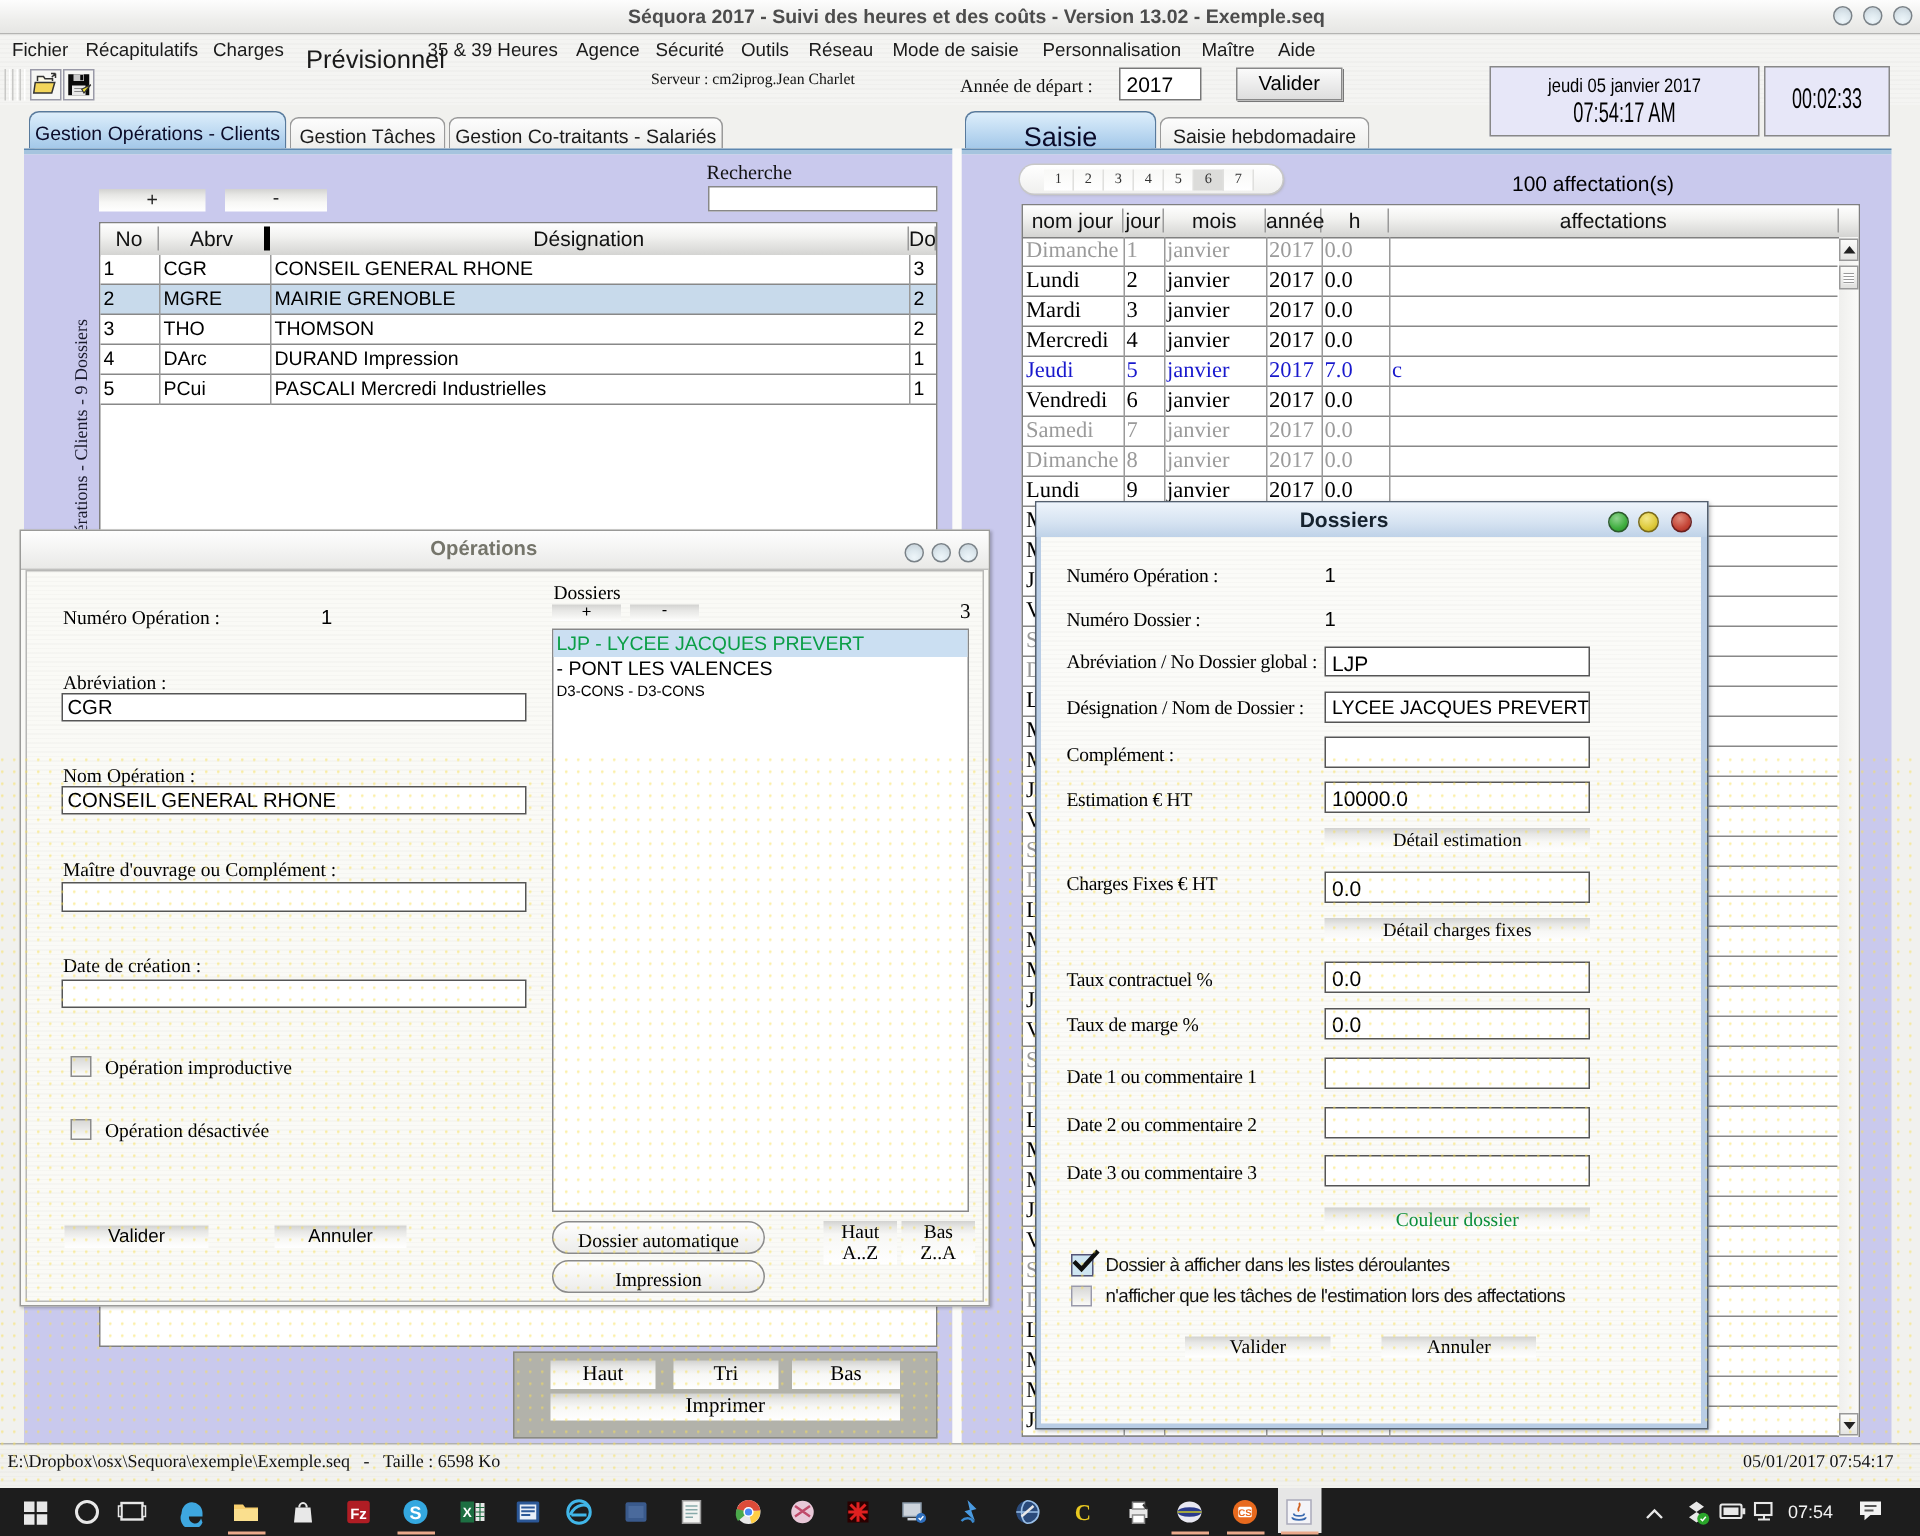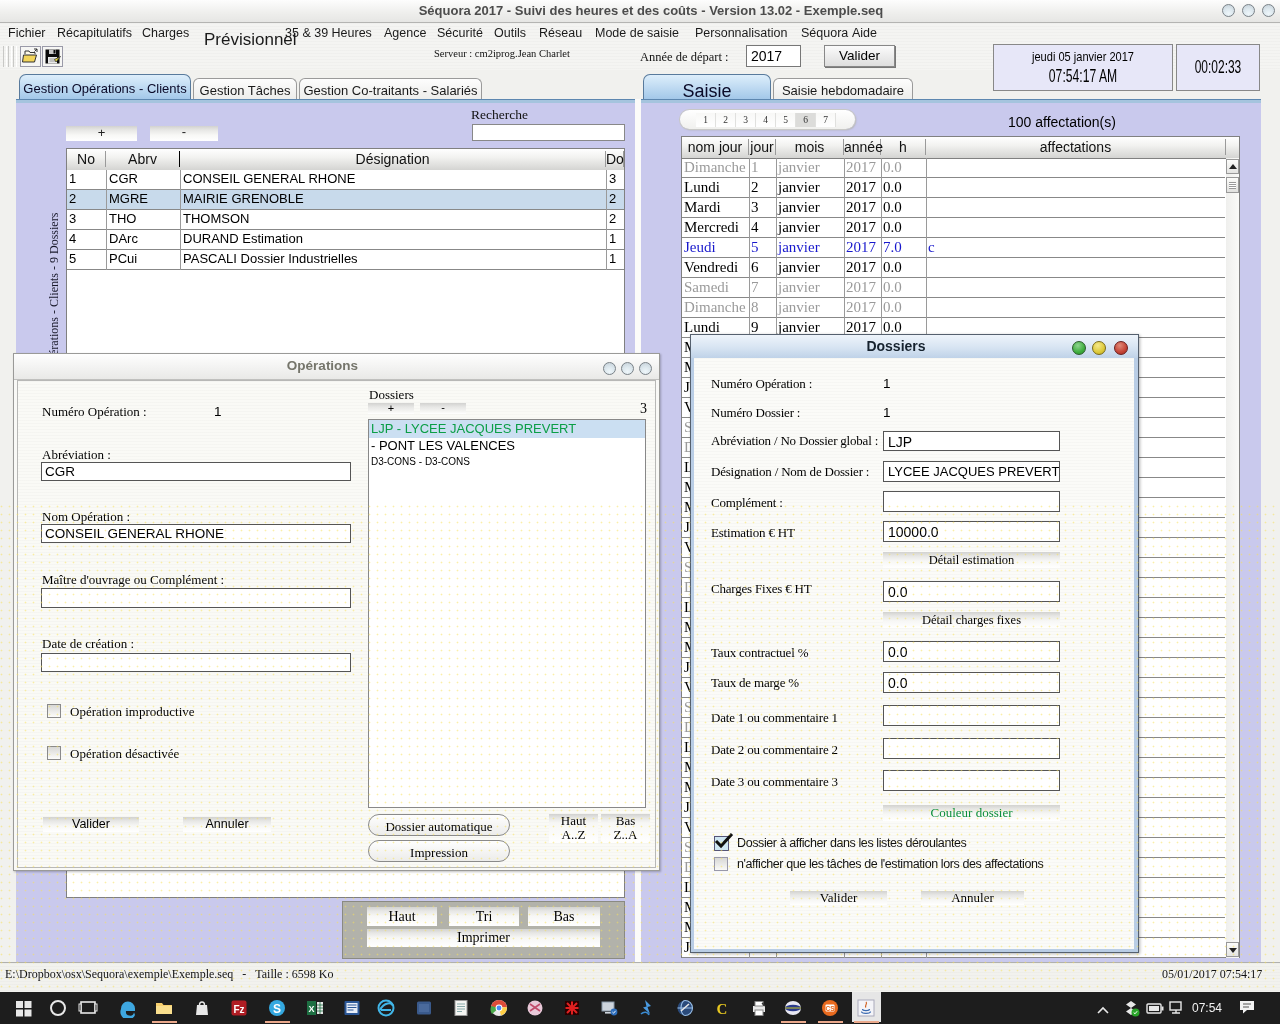--- a/index.html
+++ b/index.html
@@ -28,21 +28,21 @@
 <div class="a" style="left:57px;top:26px;font-size:12.5px;color:#1a1a1a;">Récapitulatifs</div>
 <div class="a" style="left:142px;top:26px;font-size:12.5px;color:#1a1a1a;">Charges</div>
 <div class="a" style="left:204px;top:30px;font-size:17px;color:#1a1a1a;">Prévisionnel</div>
 <div class="a" style="left:285px;top:26px;font-size:12.5px;color:#1a1a1a;">35 &amp; 39 Heures</div>
 <div class="a" style="left:384px;top:26px;font-size:12.5px;color:#1a1a1a;">Agence</div>
 <div class="a" style="left:437px;top:26px;font-size:12.5px;color:#1a1a1a;">Sécurité</div>
 <div class="a" style="left:494px;top:26px;font-size:12.5px;color:#1a1a1a;">Outils</div>
 <div class="a" style="left:539px;top:26px;font-size:12.5px;color:#1a1a1a;">Réseau</div>
 <div class="a" style="left:595px;top:26px;font-size:12.5px;color:#1a1a1a;">Mode de saisie</div>
 <div class="a" style="left:695px;top:26px;font-size:12.5px;color:#1a1a1a;">Personnalisation</div>
-<div class="a" style="left:801px;top:26px;font-size:12.5px;color:#1a1a1a;">Séquora</div>
+<div class="a" style="left:801px;top:26px;font-size:12.5px;color:#1a1a1a;">Maître</div>
 <div class="a" style="left:852px;top:26px;font-size:12.5px;color:#1a1a1a;">Aide</div>
 
 <div class="a" style="left:3px;top:46px;width:2px;height:21px;border-left:1px solid #c8c8c6;border-right:1px solid #fff;"></div>
 <div class="a" style="left:8px;top:46px;width:2px;height:21px;border-left:1px solid #c8c8c6;border-right:1px solid #fff;"></div>
 <div class="a" style="left:13px;top:46px;width:2px;height:21px;border-left:1px solid #c8c8c6;border-right:1px solid #fff;"></div>
 <div class="a" style="left:20px;top:46px;width:21px;height:21px;border:1px solid #9a9aa8;background:#f6f6f4;box-sizing:border-box;">
 <svg width="19" height="19" viewBox="0 0 19 19">
 <path d="M4 7 L4 4 L8 4 L9 5.5 L14 5.5 L14 7" fill="#fffbe8" stroke="#333" stroke-width="1"></path>
 <path d="M2.5 8 L15.5 8 L13.5 15 L1.5 15 Z" fill="#f3d55a" stroke="#333" stroke-width="1"></path>
 <path d="M13 2 L16 2 M16 2 L16 5 M16 2 L13.5 4.5" stroke="#333" stroke-width="1" fill="none"></path>
@@ -78,21 +78,21 @@
 <div class="a" style="left:641px;top:103px;width:620px;height:859px;background:#c9c9ed;"></div>
 <div class="a" style="left:635px;top:99px;width:6px;height:863px;background:#fbfbf9;"></div>
 <div class="a flatbtn" style="left:66px;top:126px;width:71px;height:15px;font-size:13px;line-height:14px;color:#222;">+</div>
 <div class="a flatbtn" style="left:150px;top:126px;width:68px;height:15px;font-size:13px;line-height:12px;color:#222;">-</div>
 <div class="a ser" style="left:471px;top:107px;font-size:13.5px;color:#111;">Recherche</div>
 <div class="a inp" style="left:472px;top:124px;width:153px;height:17px;border-color:#888;"></div>
 <div class="a ser" style="left:47px;top:410px;transform:rotate(-90deg);transform-origin:0 0;font-size:12px;color:#18182a;white-space:nowrap;">Gestion Opérations - Clients - 9 Dossiers</div>
 <div class="a" style="left:66px;top:148px;width:559px;height:750px;background:#fff;border:1px solid #808080;box-sizing:border-box;"></div>
 <div class="a hdrgrad" style="left:67px;top:149px;width:557px;height:21px;border-bottom:1px solid #808080;"></div>
 <div class="a" style="left:67px;top:151px;width:39px;text-align:center;font-size:14px;color:#111;border-right:1px solid #9a9a9a;box-sizing:border-box;">No</div>
-<div class="a" style="left:106px;top:151px;width:74px;text-align:center;font-size:14px;color:#111;border-right:1px solid #000000;box-sizing:border-box;">Abrv</div>
+<div class="a" style="left:106px;top:151px;width:74px;text-align:center;font-size:14px;color:#111;border-right:4px solid #000000;box-sizing:border-box;">Abrv</div>
 <div class="a" style="left:180px;top:151px;width:426px;text-align:center;font-size:14px;color:#111;border-right:1px solid #9a9a9a;box-sizing:border-box;">Désignation</div>
 <div class="a" style="left:606px;top:151px;width:18px;text-align:center;font-size:14px;color:#111;border-right:1px solid #9a9a9a;box-sizing:border-box;">Do</div>
 <div class="a" style="left:67px;top:170px;width:557px;height:20px;background:#fff;border-bottom:1px solid #888;box-sizing:border-box;font-size:13px;color:#000;">
     <span style="position:absolute;left:2px;top:1px;">1</span>
     <span style="position:absolute;left:42px;top:1px;">CGR</span>
     <span style="position:absolute;left:116px;top:1px;">CONSEIL GENERAL RHONE</span>
     <span style="position:absolute;left:542px;top:1px;">3</span>
     <span style="position:absolute;left:39px;top:0;width:1px;height:20px;background:#9a9a9a;"></span>
     <span style="position:absolute;left:113px;top:0;width:1px;height:20px;background:#9a9a9a;"></span>
     <span style="position:absolute;left:539px;top:0;width:1px;height:20px;background:#9a9a9a;"></span>
@@ -111,30 +111,30 @@
     <span style="position:absolute;left:42px;top:1px;">THO</span>
     <span style="position:absolute;left:116px;top:1px;">THOMSON</span>
     <span style="position:absolute;left:542px;top:1px;">2</span>
     <span style="position:absolute;left:39px;top:0;width:1px;height:20px;background:#9a9a9a;"></span>
     <span style="position:absolute;left:113px;top:0;width:1px;height:20px;background:#9a9a9a;"></span>
     <span style="position:absolute;left:539px;top:0;width:1px;height:20px;background:#9a9a9a;"></span>
   </div>
 <div class="a" style="left:67px;top:230px;width:557px;height:20px;background:#fff;border-bottom:1px solid #888;box-sizing:border-box;font-size:13px;color:#000;">
     <span style="position:absolute;left:2px;top:1px;">4</span>
     <span style="position:absolute;left:42px;top:1px;">DArc</span>
-    <span style="position:absolute;left:116px;top:1px;">DURAND Estimation</span>
+    <span style="position:absolute;left:116px;top:1px;">DURAND Impression</span>
     <span style="position:absolute;left:542px;top:1px;">1</span>
     <span style="position:absolute;left:39px;top:0;width:1px;height:20px;background:#9a9a9a;"></span>
     <span style="position:absolute;left:113px;top:0;width:1px;height:20px;background:#9a9a9a;"></span>
     <span style="position:absolute;left:539px;top:0;width:1px;height:20px;background:#9a9a9a;"></span>
   </div>
 <div class="a" style="left:67px;top:250px;width:557px;height:20px;background:#fff;border-bottom:1px solid #888;box-sizing:border-box;font-size:13px;color:#000;">
     <span style="position:absolute;left:2px;top:1px;">5</span>
     <span style="position:absolute;left:42px;top:1px;">PCui</span>
-    <span style="position:absolute;left:116px;top:1px;">PASCALI Dossier Industrielles</span>
+    <span style="position:absolute;left:116px;top:1px;">PASCALI Mercredi Industrielles</span>
     <span style="position:absolute;left:542px;top:1px;">1</span>
     <span style="position:absolute;left:39px;top:0;width:1px;height:20px;background:#9a9a9a;"></span>
     <span style="position:absolute;left:113px;top:0;width:1px;height:20px;background:#9a9a9a;"></span>
     <span style="position:absolute;left:539px;top:0;width:1px;height:20px;background:#9a9a9a;"></span>
   </div>
 
 <div class="a" style="left:680px;top:110px;width:175px;height:19px;background:linear-gradient(180deg,#ffffff,#f0f0ee);border-radius:10px;box-shadow:0 0 0 1px #c8c8c6, 1px 1px 2px #aaa;"></div>
 <div class="a ser" style="left:696px;top:113px;width:20px;height:14px;background:linear-gradient(180deg,#f8f8f6,#ffffff);border-right:1px solid #e0e0de;text-align:center;font-size:9.5px;color:#333;line-height:14px;box-sizing:border-box;">1</div>
 <div class="a ser" style="left:716px;top:113px;width:20px;height:14px;background:linear-gradient(180deg,#f8f8f6,#ffffff);border-right:1px solid #e0e0de;text-align:center;font-size:9.5px;color:#333;line-height:14px;box-sizing:border-box;">2</div>
 <div class="a ser" style="left:736px;top:113px;width:20px;height:14px;background:linear-gradient(180deg,#f8f8f6,#ffffff);border-right:1px solid #e0e0de;text-align:center;font-size:9.5px;color:#333;line-height:14px;box-sizing:border-box;">3</div>

